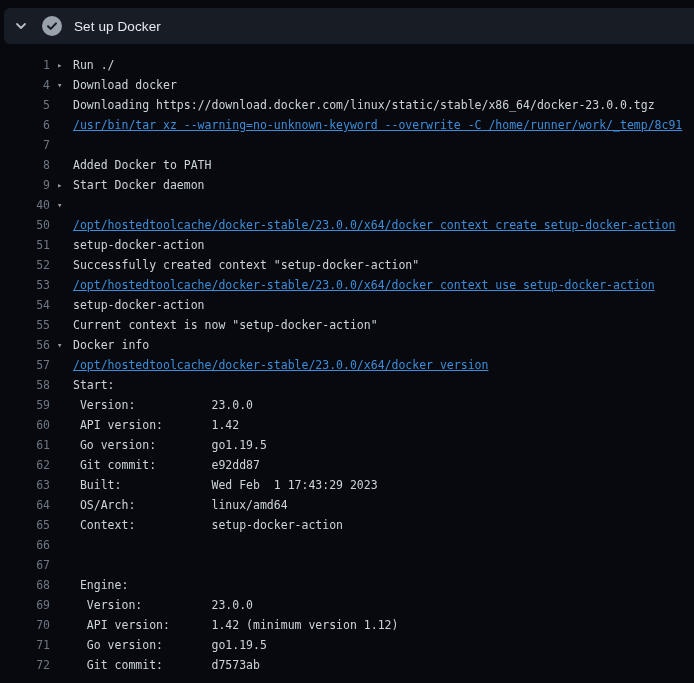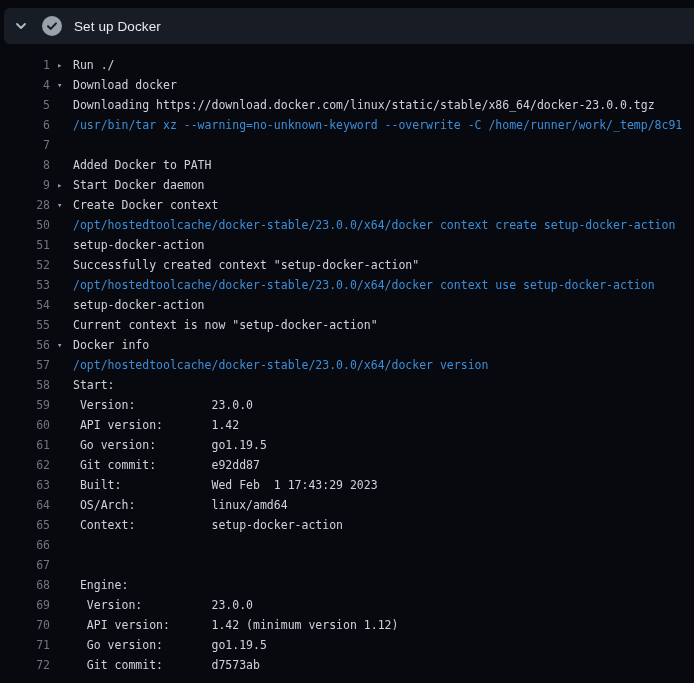--- a/index.html
+++ b/index.html
@@ -66,21 +66,21 @@
     font-size: 9px;
     line-height: 20px;
   }
   .text {
     flex: 1 1 auto;
     color: var(--text-color, #cdd3da);
     white-space: pre;
     overflow: hidden;
   }
   .row.group .text, .row.group .gutter { cursor: pointer; }
-  .text.command { color: var(--command-color, #3d8dd8); }
+  .text.command { color: var(--command-color, #3d8dd8); text-decoration: underline; }
   .text a.loglink {
     color: var(--text-color, #cdd3da);
     text-underline-offset: 2px;
     cursor: pointer;
   }
 </style>
 </head>
 <body>
 
 <div class="screen">
@@ -101,21 +101,21 @@
   </div>
 
   <div class="log">
       <div class="row group"><a class="num">1</a><span class="gutter">▸</span><span class="text">Run ./</span></div>
       <div class="row group"><a class="num">4</a><span class="gutter">▾</span><span class="text">Download docker</span></div>
       <div class="row"><a class="num">5</a><span class="gutter"></span><span class="text"><span>Downloading </span><a class="loglink">https://download.docker.com/linux/static/stable/x86_64/docker-23.0.0.tgz</a></span></div>
       <div class="row"><a class="num">6</a><span class="gutter"></span><span class="text command">/usr/bin/tar xz --warning=no-unknown-keyword --overwrite -C /home/runner/work/_temp/8c91</span></div>
       <div class="row"><a class="num">7</a><span class="gutter"></span></div>
       <div class="row"><a class="num">8</a><span class="gutter"></span><span class="text">Added Docker to PATH</span></div>
       <div class="row group"><a class="num">9</a><span class="gutter">▸</span><span class="text">Start Docker daemon</span></div>
-      <div class="row group"><a class="num">28</a><span class="gutter">▾</span><span class="text">Create Docker context</span></div>
+      <div class="row group"><a class="num">40</a><span class="gutter">▾</span></div>
       <div class="row"><a class="num">50</a><span class="gutter"></span><span class="text command">/opt/hostedtoolcache/docker-stable/23.0.0/x64/docker context create setup-docker-action</span></div>
       <div class="row"><a class="num">51</a><span class="gutter"></span><span class="text">setup-docker-action</span></div>
       <div class="row"><a class="num">52</a><span class="gutter"></span><span class="text">Successfully created context "setup-docker-action"</span></div>
       <div class="row"><a class="num">53</a><span class="gutter"></span><span class="text command">/opt/hostedtoolcache/docker-stable/23.0.0/x64/docker context use setup-docker-action</span></div>
       <div class="row"><a class="num">54</a><span class="gutter"></span><span class="text">setup-docker-action</span></div>
       <div class="row"><a class="num">55</a><span class="gutter"></span><span class="text">Current context is now "setup-docker-action"</span></div>
       <div class="row group"><a class="num">56</a><span class="gutter">▾</span><span class="text">Docker info</span></div>
       <div class="row"><a class="num">57</a><span class="gutter"></span><span class="text command">/opt/hostedtoolcache/docker-stable/23.0.0/x64/docker version</span></div>
       <div class="row"><a class="num">58</a><span class="gutter"></span><span class="text">Start:</span></div>
       <div class="row"><a class="num">59</a><span class="gutter"></span><span class="text"> Version:           23.0.0</span></div>

